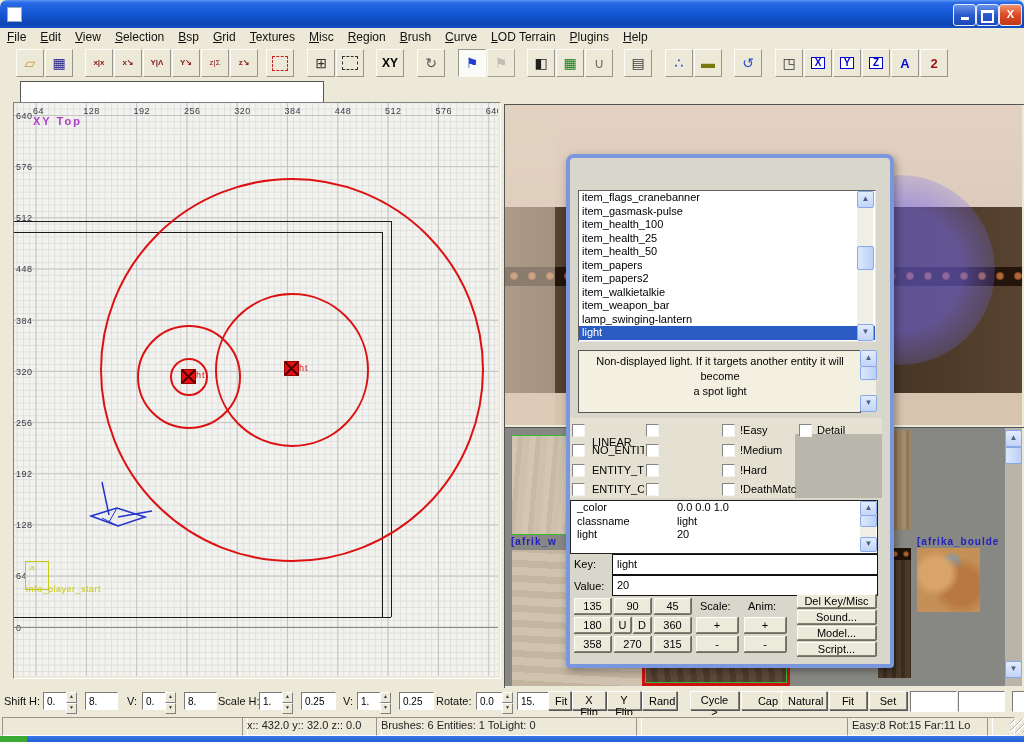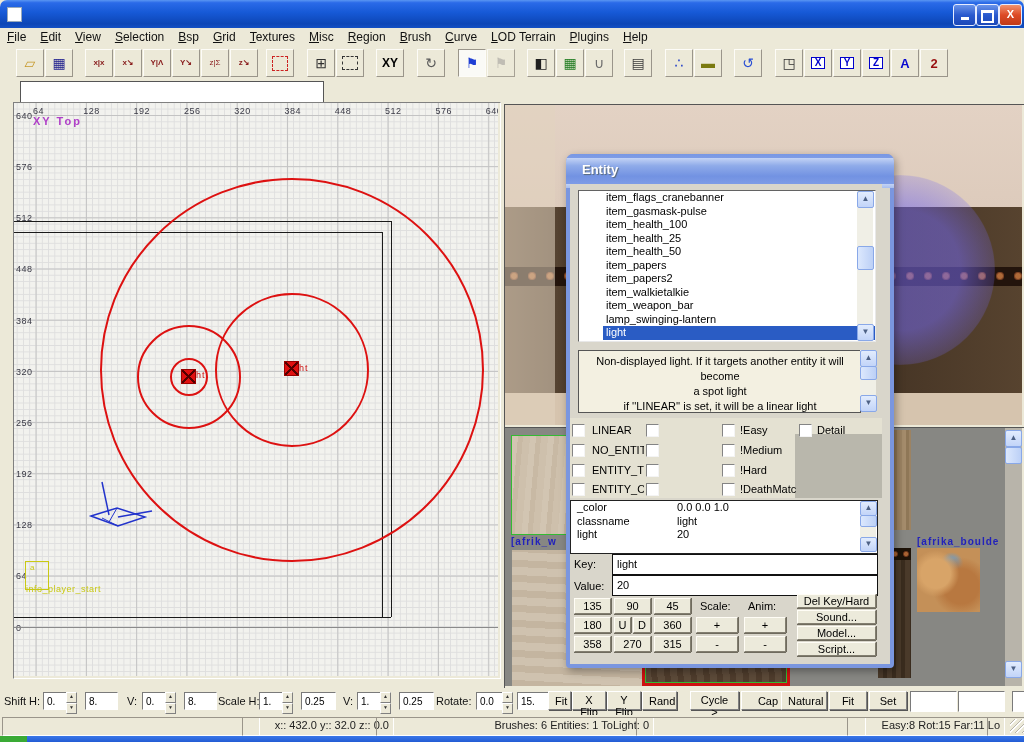--- a/index.html
+++ b/index.html
@@ -98,21 +98,21 @@
   
   .dialog{left:566px;top:154px;width:320px;height:506px;z-index:10;border:4px solid #7a96df;
     border-radius:8px 8px 4px 4px;background:#d9d6cb;box-shadow:2px 3px 8px rgba(0,0,0,.35);}
   .dlg-title{position:absolute;left:-4px;top:-4px;width:320px;height:26px;padding-left:0;
     border-radius:7px 7px 0 0;border:4px solid transparent;box-sizing:content-box;
     background:linear-gradient(180deg,#c3d3f5 0%,#8fabe9 30%,#7292e2 70%,#7e9ce6 100%);}
   .dlg-title span{position:absolute;left:12px;top:4px;color:#fff;font-weight:bold;font-size:13px;text-shadow:1px 1px 1px #567;}
   .dlg-client{position:absolute;left:0;top:26px;width:312px;height:476px;background:#d9d6cb;font-size:11px;}
   .listbox{position:absolute;left:8px;top:6px;width:296px;height:150px;background:#fff;
     border:1px solid;border-color:#636363 #e8e8e8 #e8e8e8 #636363;overflow:hidden;}
-  .listbox .row{height:13.5px;line-height:13.5px;padding-left:3px;white-space:nowrap;margin-left:24px;}
+  .listbox .row{height:13.5px;line-height:13.5px;padding-left:3px;white-space:nowrap;}
   .listbox .row.selected{background:#2a5cc4;color:#fff;}
   .descbox{position:absolute;left:8px;top:166px;width:276px;height:58px;background:#f3f0e1;
     border:1px solid #555;padding:3px 2px 0 3px;line-height:15px;overflow:hidden;text-align:center;}
   .chkpanel{position:absolute;left:0;top:234px;width:312px;height:80px;background:#e4e1d2;}
   .chk-gray{position:absolute;left:225px;top:16px;width:87px;height:64px;background:#b9b7ac;}
   .cb{position:absolute;width:11px;height:11px;background:#fff;border:1px solid;border-color:#848484 #f4f4f4 #f4f4f4 #848484;}
   .cblabel{position:absolute;font-size:11px;white-space:nowrap;overflow:hidden;}
   .kvbox{position:absolute;left:0;top:316px;width:306px;height:52px;background:#fff;border:1px solid #222;overflow:hidden;}
   .kvrow{height:13.5px;line-height:13.5px;white-space:nowrap;}
   .kvk{display:inline-block;width:100px;padding-left:6px;}
@@ -129,21 +129,21 @@
     border-color:#7a7a7a #fff #fff #7a7a7a;font-size:10px;padding:1px 0 0 3px;font-family:"Liberation Sans",sans-serif;}
   .spin{position:absolute;top:4px;width:11px;height:18px;}
   .spin div{height:9px;background:#ece9d8;border:1px solid;border-color:#fff #808080 #808080 #fff;
     font-size:5px;line-height:7px;text-align:center;color:#333;}
   .sfbtn{position:absolute;top:3px;height:19px;background:#ece9d8;border:1px solid;
     border-color:#fff #808080 #808080 #fff;box-shadow:1px 1px 0 #555;font-size:11px;text-align:center;padding-top:2px;box-sizing:border-box;}
   .sfbox{position:absolute;top:3px;height:19px;background:#fff;border:1px solid;border-color:#7a7a7a #fff #fff #7a7a7a;}
   
   .statusbar{left:0;top:715px;width:1024px;height:21px;background:#ece9d8;font-size:11px;}
   .spanel{position:absolute;top:2px;height:16px;border:1px solid;border-color:#9a958a #fff #fff #9a958a;
-    padding:1px 4px 0 16px;color:#222;white-space:nowrap;overflow:hidden;text-align:right;}
+    padding:1px 4px 0 4px;color:#222;white-space:nowrap;overflow:hidden;}
   .grip{position:absolute;right:0;top:4px;width:14px;height:14px;
     background:repeating-linear-gradient(135deg,transparent 0 3px,#b8b4a8 3px 4px,#fff 4px 5px);}
   
   .taskbar{left:0;top:736px;width:1024px;height:6px;background:linear-gradient(180deg,#3a77e8,#225cd4);}
   .startbtn{left:0;top:736px;width:27px;height:6px;background:#3aaa35;}
 </style>
 </head>
 <body>
 
 <div id="app">
@@ -356,23 +356,20 @@
       </div>
     <div class="tex tex-boulder" style="left:412px;top:120px;width:63px;height:64px"></div>
     <div class="sbtrack" style="left:500px;top:0;width:17px;height:258px;background:#b8b4aa">
       <div class="sbbtn" style="left:0;top:2px">▲</div>
       <div class="sbthumb" style="left:0;top:19px;height:15px"></div>
       <div class="sbbtn" style="left:0;top:233px">▼</div>
     </div>
   </div>
 
   <div class="abs dialog">
-    <div class="dlg-title">
-        <span>Entity</span>
-      </div>
     <div class="dlg-client">
 
       <div class="listbox">
 
       <div class="row">item_flags_cranebanner</div>
           <div class="row">item_gasmask-pulse</div>
           <div class="row">item_health_100</div>
           <div class="row">item_health_25</div>
           <div class="row">item_health_50</div>
           <div class="row">item_papers</div>
@@ -384,33 +381,32 @@
         </div>
       <div class="sbtrack" style="left:287px;top:7px;width:16px;height:148px">
         <div class="sbbtn" style="left:0;top:0">▲</div>
         <div class="sbthumb" style="left:0;top:55px;height:22px"></div>
         <div class="sbbtn" style="left:0;top:133px">▼</div>
       </div>
 
       <div class="descbox">
         <div>Non-displayed light. If it targets another entity it will become</div>
         <div>a spot light</div>
-        <div>if ''LINEAR'' is set, it will be a linear light</div>
       </div>
       <div class="sbtrack" style="left:290px;top:166px;width:16px;height:60px">
         <div class="sbbtn" style="left:0;top:0">▲</div>
         <div class="sbthumb" style="left:0;top:16px;height:12px"></div>
         <div class="sbbtn" style="left:0;top:45px">▼</div>
       </div>
 
       <div class="chkpanel">
         <div class="chk-gray"></div>
 
         <div class="cb" style="left:2px;top:6px"></div>
-        <div class="cblabel" style="left:22px;top:6px;width:52px">LINEAR</div>
+        <div class="cblabel" style="left:22px;top:18px;width:52px">LINEAR</div>
         <div class="cb" style="left:76px;top:6px"></div>
         <div class="cb" style="left:152px;top:6px"></div>
         <div class="cblabel" style="left:170px;top:6px;width:52px">!Easy</div>
         <div class="cb" style="left:229px;top:6px"></div>
         <div class="cblabel" style="left:247px;top:6px;width:50px">Detail</div>
 
         <div class="cb" style="left:2px;top:26px"></div>
         <div class="cblabel" style="left:22px;top:26px;width:52px">NO_ENTITI</div>
         <div class="cb" style="left:76px;top:26px"></div>
         <div class="cb" style="left:152px;top:26px"></div>
@@ -457,21 +453,21 @@
       <button class="ebtn" style="left:44px;top:452px;width:37px;height:16px">270</button>
       <button class="ebtn" style="left:84px;top:452px;width:37px;height:16px">315</button>
 
       <div class="field-label" style="left:130px;top:416px;font-weight:normal">Scale:</div>
       <div class="field-label" style="left:178px;top:416px">Anim:</div>
       <button class="ebtn" style="left:126px;top:433px;width:42px;height:16px">+</button>
       <button class="ebtn" style="left:174px;top:433px;width:42px;height:16px">+</button>
       <button class="ebtn" style="left:126px;top:452px;width:42px;height:16px">-</button>
       <button class="ebtn" style="left:174px;top:452px;width:42px;height:16px">-</button>
 
-      <button class="ebtn" style="left:227px;top:410px;width:79px;height:14px">Del Key/Hard</button>
+      <button class="ebtn" style="left:227px;top:410px;width:79px;height:14px">Del Key/Misc</button>
       <button class="ebtn" style="left:227px;top:426px;width:79px;height:14px">Sound...</button>
       <button class="ebtn" style="left:227px;top:442px;width:79px;height:14px">Model...</button>
       <button class="ebtn" style="left:227px;top:458px;width:79px;height:14px">Script...</button>
     </div>
   </div>
 
   <div class="abs surfbar">
     <div class="sflabel" style="left:4px">Shift H:</div>
     <input class="sfinput" style="left: 43px; width: 21px;" value="0.">
     <div class="spin" style="left:66px">

